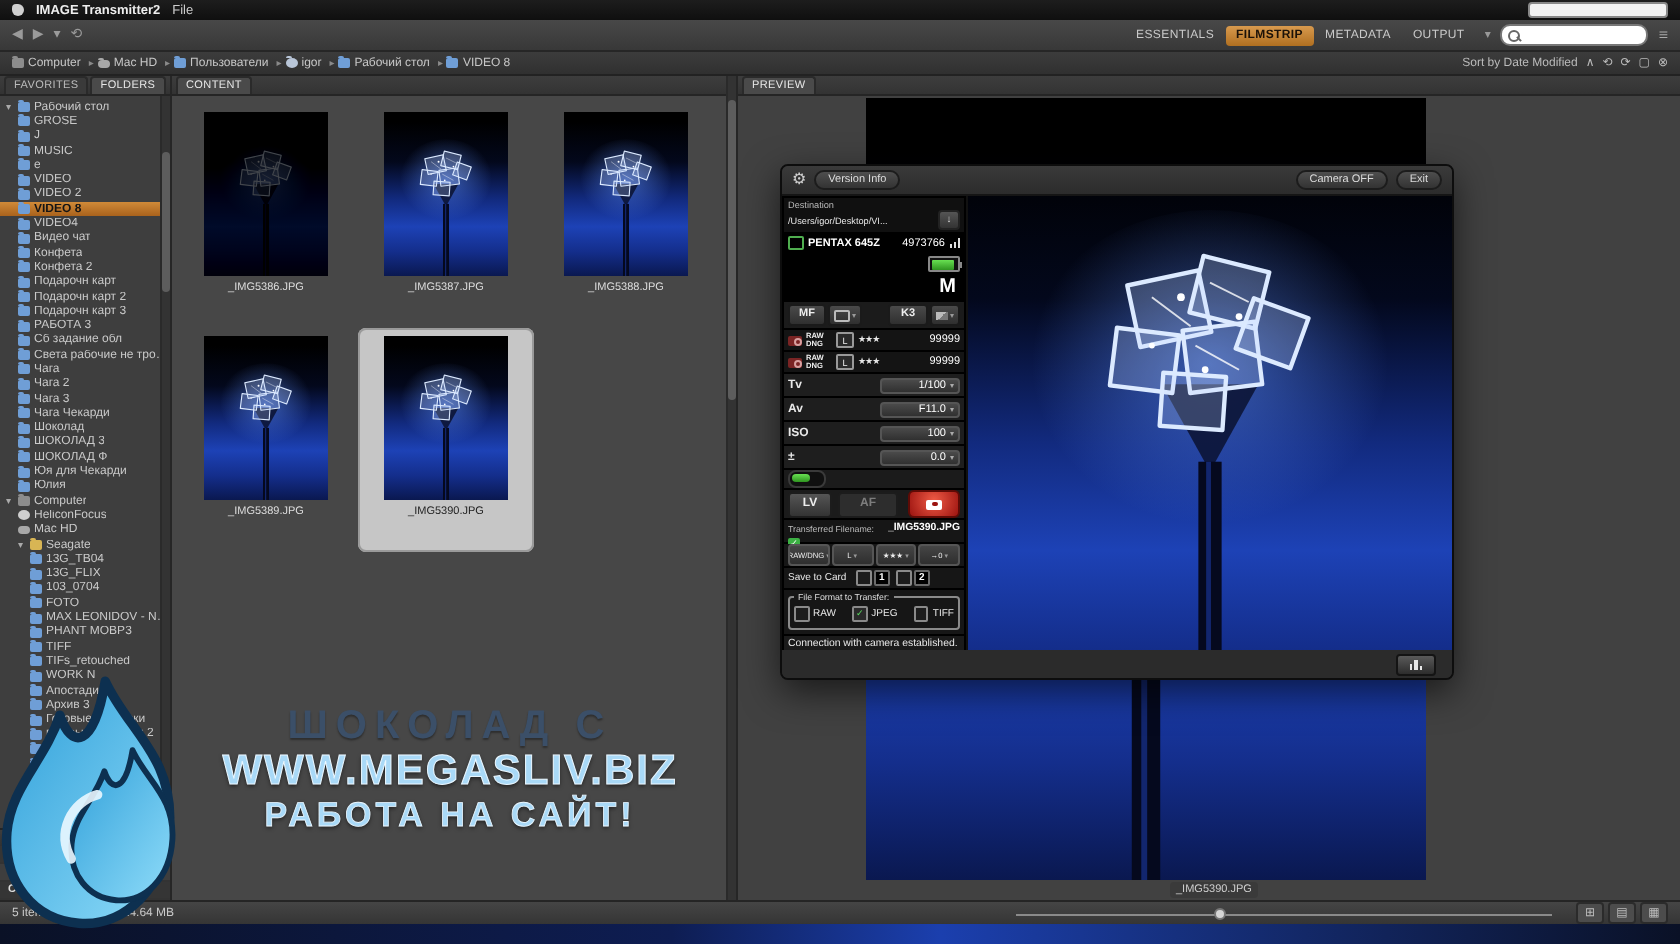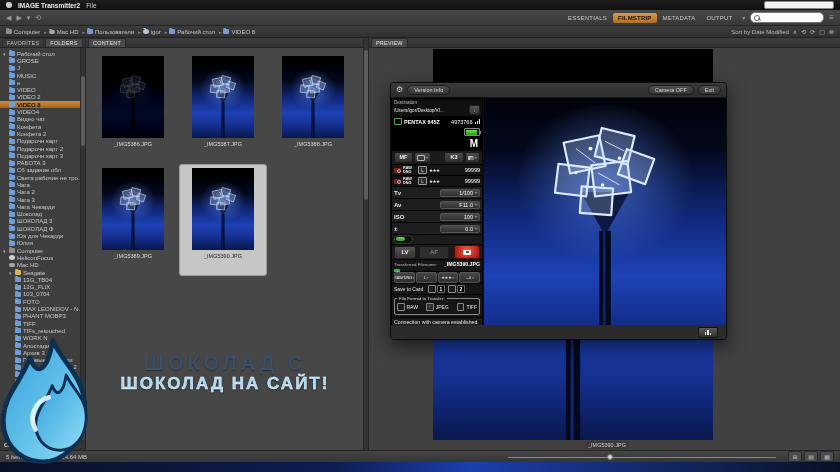--- a/index.html
+++ b/index.html
@@ -827,16 +827,17 @@
     </div>
   </div>
 
   <svg id="flame" viewBox="0 0 110 140">
     <path id="flameP" d="M62 4 C74 30 98 44 96 80 C94 114 72 134 48 132 C24 130 8 110 10 84 C12 60 30 46 38 22 C44 40 56 40 62 4 Z" fill="url(#fg)" stroke="#0d3050" stroke-width="5" stroke-linejoin="round"></path>
     <use href="#flameP" transform="translate(38 38) scale(0.62)"></use>
     <path d="M44 98 C36 84 44 68 58 64" stroke="#eaf7ff" stroke-width="5" fill="none" stroke-linecap="round" opacity="0.9"></path>
   </svg>
   <div id="wm-text">
     <div id="wm1">ШОКОЛАД С</div>
-    <div id="wm3">ШОКОЛАД НА САЙТ!</div>
+    <div id="wm2">WWW.MEGASLIV.BIZ</div>
+    <div id="wm3">РАБОТА НА САЙТ!</div>
   </div>
 
 </div>
 
 </body></html>

